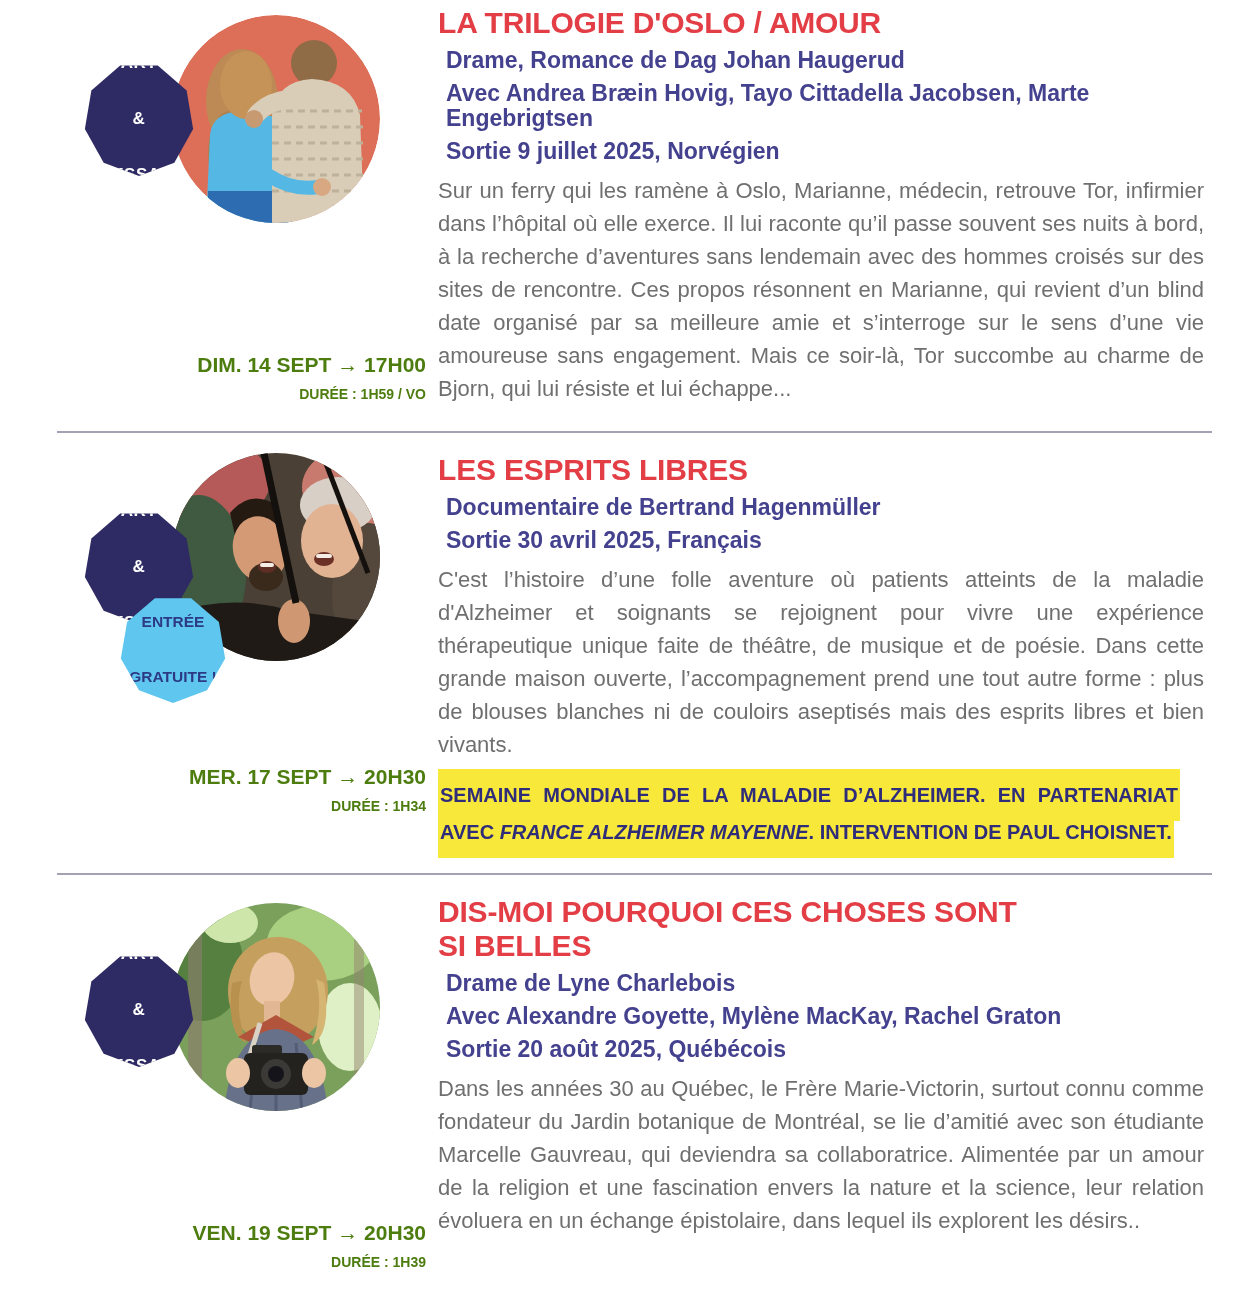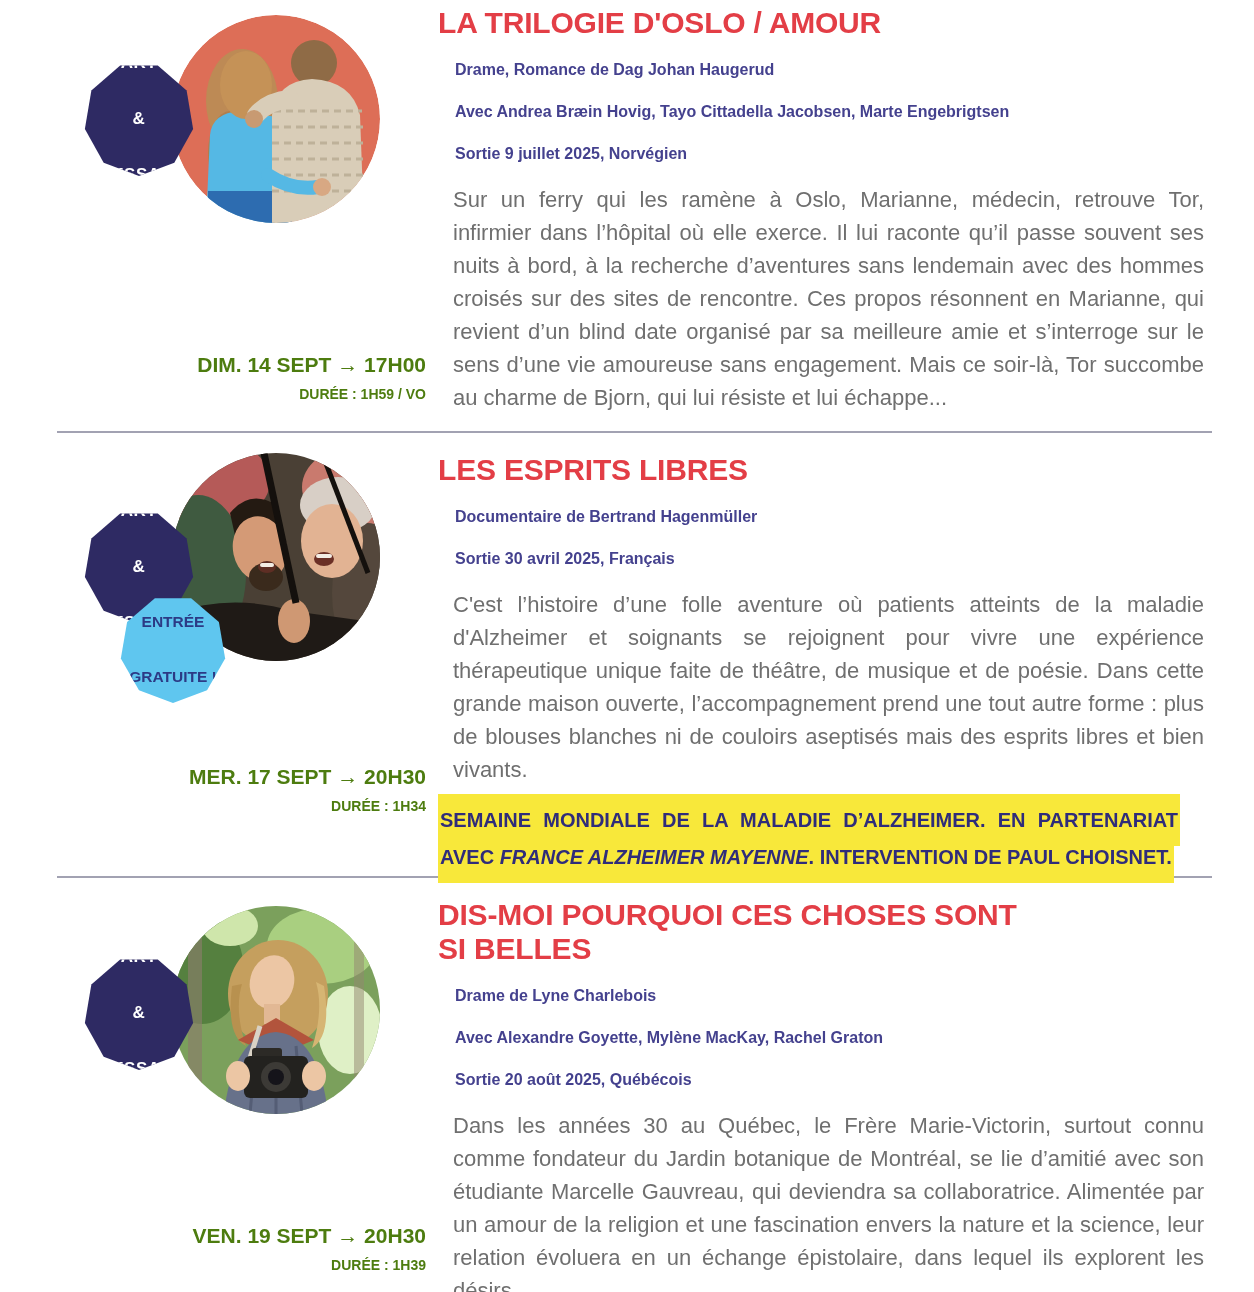--- a/index.html
+++ b/index.html
@@ -37,22 +37,22 @@
   .badge-free{width:106px;height:108px;background:#5fc6ef;color:#2c3a85;font-size:15.5px;line-height:19px;left:42px;top:162px;}
 
   .dates{position:absolute;right:12px;text-align:right;color:#4d7c0f;font-weight:bold;white-space:nowrap;}
   .film-1 .dates{top:352px;}
   .film-2 .dates{top:331px;}
   .film-3 .dates{top:345px;}
   .dates .sched{font-size:21px;line-height:26px;}
   .dates .dur{font-size:14px;line-height:24px;margin-top:4px;}
 
   .title{color:#e33e46;font-weight:bold;font-size:30px;line-height:34px;margin:0 0 7px 0;max-width:600px;letter-spacing:-0.2px;}
-  .meta{color:#44418e;font-weight:bold;font-size:16px;line-height:25px;margin:17px;}
-  .desc{color:#6f6f6f;font-size:22px;line-height:33px;text-align:justify;margin:10px 0 0 15px;}
+  .meta{color:#44418e;font-weight:bold;font-size:23px;line-height:25px;margin:8px;}
+  .desc{color:#6f6f6f;font-size:22px;line-height:33px;text-align:justify;margin:10px 0 0 0;}
   .highlight{margin:16px 0 0 0;font-size:20px;line-height:37px;font-weight:bold;color:#2f2c7a;text-align:justify;max-width:742px;}
   .hl{background:#f8e83a;padding:15px 2px;-webkit-box-decoration-break:clone;box-decoration-break:clone;}
   .hl i{font-style:italic;}
 
   .divider{height:2px;background:#a2a2b2;margin:0 42px 0 57px;}
 </style>
 </head>
 <body>
 
 <section class="film film-1">

